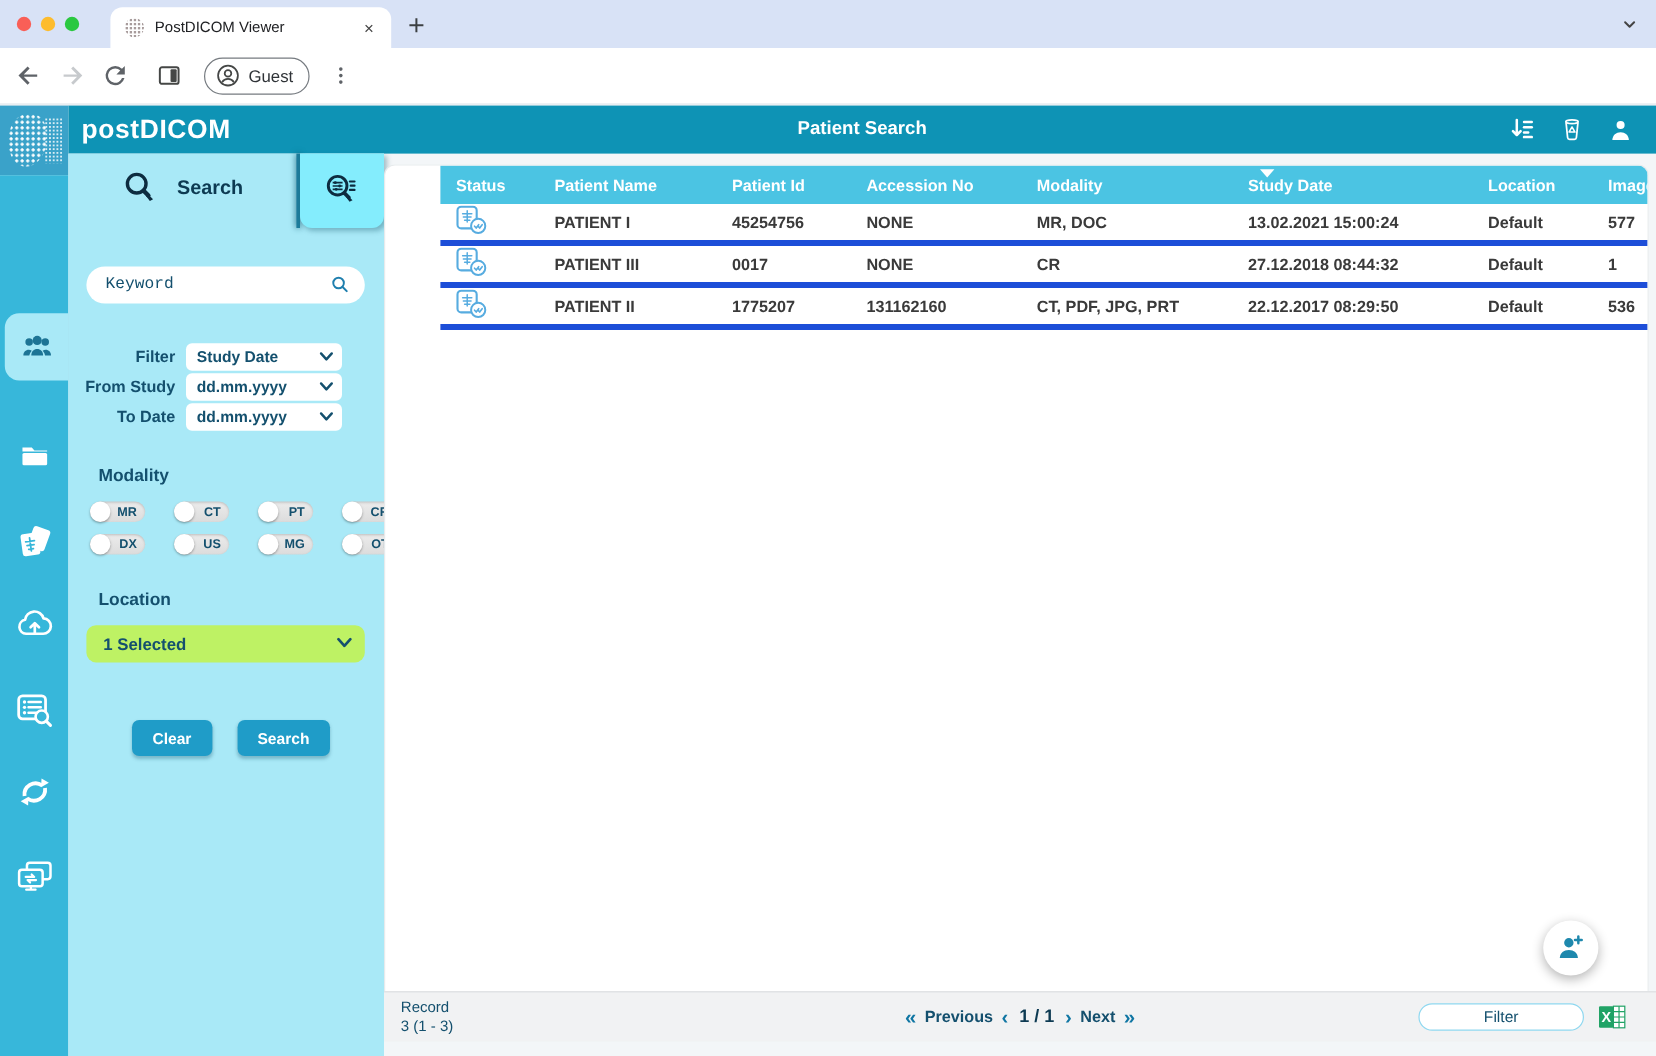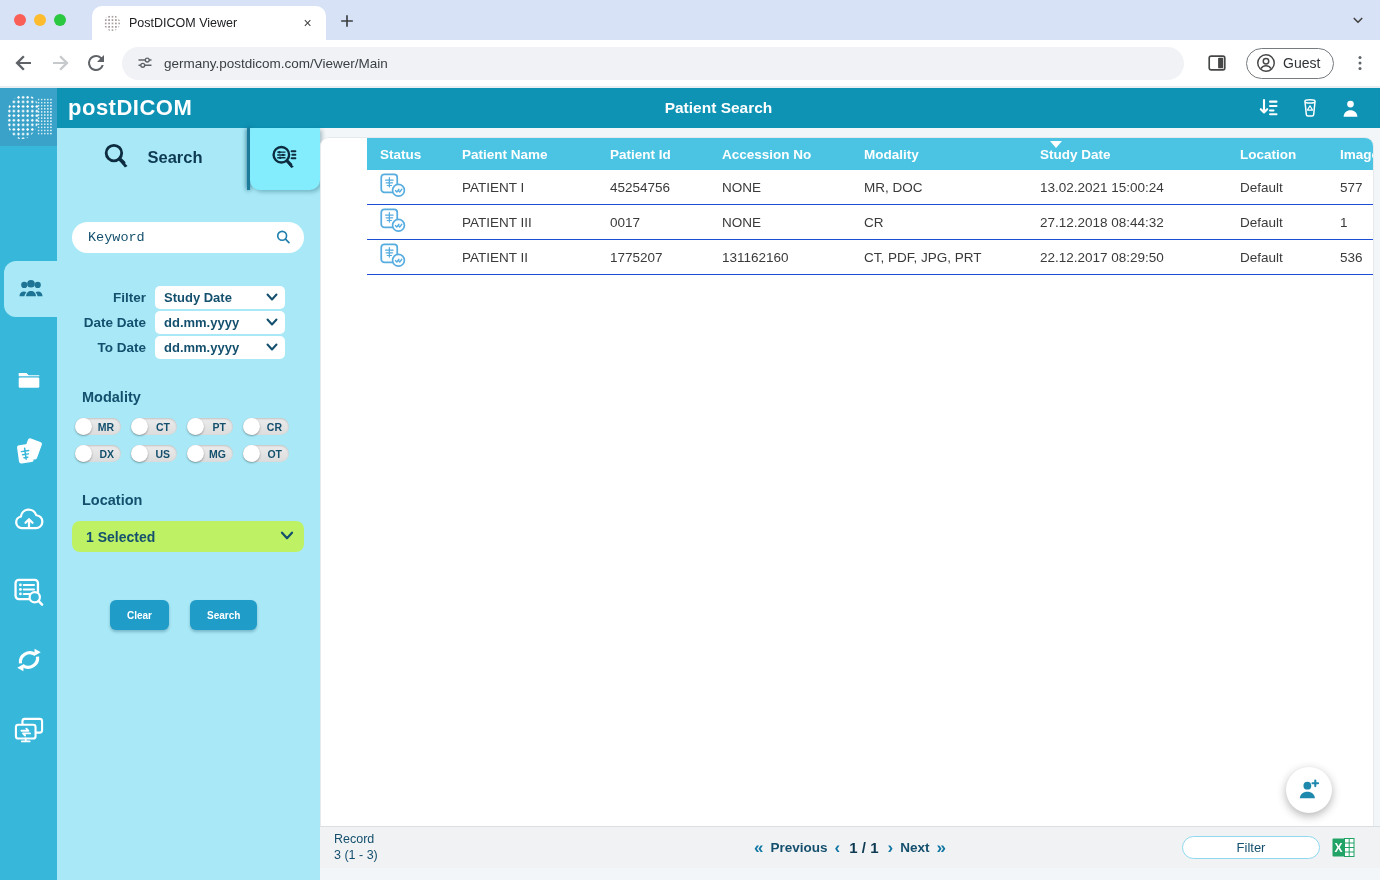--- a/index.html
+++ b/index.html
@@ -57,40 +57,40 @@
   .keyword-mag { position:absolute; right:12px; top:7px; }
 
   .form-rows { margin-top:33px; }
   .form-row { display:flex; align-items:center; margin-bottom:2px; height:23px; }
   .form-row .flabel { width:98px; text-align:right; font-size:13.5px; font-weight:bold; color:#14506e; padding-right:9px; }
   .fselect { position:relative; width:130px; height:23px; background:#fff; border-radius:5px; display:flex; align-items:center; padding:0 26px 0 9px; cursor:pointer; }
   .fselect .fval { font-size:13px; font-weight:bold; color:#14506e; white-space:nowrap; }
   .fselect svg { position:absolute; right:7px; top:7px; }
 
   .sec-label { font-size:14.5px; font-weight:bold; color:#14506e; margin:30px 0 0 25px; }
-  .mod-grid { display:grid; grid-template-columns:repeat(4,46px); gap:10px 10px; margin:13px 0 0 18px; }
+  .mod-grid { display:grid; grid-template-columns:repeat(4,46px); gap:10px 24px; margin:13px 0 0 18px; }
   .mod-pill { position:relative; height:17px; background:linear-gradient(#ececec,#dcdcdc); border-radius:9px; display:flex; align-items:center; justify-content:flex-end; padding-right:7px; box-shadow:inset 0 1px 2px rgba(0,0,0,.18); cursor:pointer; }
   .mod-pill .knob { position:absolute; left:0; top:0; width:17px; height:17px; border-radius:50%; background:#fff; box-shadow:0 1px 2px rgba(0,0,0,.35); }
   .mod-pill .mlabel { font-size:10.5px; font-weight:bold; color:#14506e; }
 
   .loc-select { position:relative; margin:13px 16px 0 15px; height:31px; background:#bef264; border-radius:8px; display:flex; align-items:center; padding:0 30px 0 14px; cursor:pointer; }
   .loc-select .fval { font-size:14px; font-weight:bold; color:#14506e; }
   .loc-select svg { position:absolute; right:10px; top:10px; }
 
   .btn-row { display:flex; gap:21px; margin:48px 0 0 53px; }
-  .teal-btn { height:30px; background:#1f9cc8; color:#fff; border:none; border-radius:6px; font-size:10px; font-weight:bold; font-family:"Liberation Sans",sans-serif; padding:0 17px; cursor:pointer; box-shadow:0 2px 3px rgba(10,70,95,.3); }
+  .teal-btn { height:30px; background:#1f9cc8; color:#fff; border:none; border-radius:6px; font-size:13px; font-weight:bold; font-family:"Liberation Sans",sans-serif; padding:0 17px; cursor:pointer; box-shadow:0 2px 3px rgba(10,70,95,.3); }
 
   
   .main { position:absolute; left:320px; top:40px; width:1060px; height:752px; }
   .table-wrap { position:absolute; left:0; top:9px; right:6px; bottom:42px; background:#fff; border:1px solid #e6eaec; border-bottom:none; border-radius:9px 9px 0 0; overflow:hidden;padding-left:46px; }
   .tgrid { display:grid; grid-template-columns:82px 148px 112px 142px 176px 200px 100px 1fr; padding-left:13px; }
   .thead { background:#4bc4e3; height:32px; align-items:center; }
   .thead .th { color:#fff; font-size:13.5px; font-weight:bold; position:relative; display:flex; align-items:center; height:32px; }
   .sort-tri { position:absolute; top:3px; left:10px; width:0; height:0; border-left:6px solid transparent; border-right:6px solid transparent; border-top:7px solid #fff; }
-  .trow { height:35px; align-items:center; border-bottom:1px solid #1d4ed8; cursor:pointer; }
+  .trow { height:35px; align-items:center; border-bottom:5px solid #1d4ed8; cursor:pointer;font-weight:bold; }
   .trow .td { font-size:13.5px; color:#3a3a3a; }
 
   .fab { position:absolute; right:48px; bottom:67px; width:46px; height:46px; border-radius:50%; background:#fff; box-shadow:0 3px 10px rgba(0,0,0,.3); display:flex; align-items:center; justify-content:center; cursor:pointer; }
 
   .footer { position:absolute; left:0; right:0; bottom:12px; height:42px; background:#f1f2f3; border-top:1px solid #dcdfe1; display:flex; align-items:center; }
   .rec-block { margin-left:14px; width:170px; line-height:1.25; }
   .rec-block div { font-size:12.5px; color:#14506e; }
   .pager { position:absolute; left:50%; transform:translateX(-50%); display:flex; align-items:center; gap:7px; }
   .pg-ch { color:#1076a3; font-size:17px; font-weight:bold; cursor:pointer; line-height:1; }
   .pg-lbl { color:#14506e; font-size:13.5px; font-weight:bold; cursor:pointer; }
@@ -129,28 +129,20 @@
   <div class="urlbar-row">
     <svg class="nav-ic nav-back" viewBox="0 0 24 24">
         <path d="M19 11H7.8l4.9-4.9L11 4.4 3.4 12l7.6 7.6 1.7-1.7L7.8 13H19z" fill="#5f6368"></path>
       </svg>
     <svg class="nav-ic nav-fwd" viewBox="0 0 24 24">
         <path d="M5 11h11.2l-4.9-4.9L13 4.4l7.6 7.6-7.6 7.6-1.7-1.7 4.9-4.9H5z" fill="#c7cacd"></path>
       </svg>
     <svg class="nav-ic nav-reload" viewBox="0 0 24 24">
         <path d="M17.65 6.35A7.95 7.95 0 0 0 12 4a8 8 0 1 0 7.73 10h-2.08A6 6 0 1 1 12 6c1.66 0 3.14.69 4.22 1.78L13 11h7V4z" fill="#5f6368"></path>
       </svg>
-    <div class="url-pill">
-      <svg width="18" height="18" viewBox="0 0 24 24">
-        <path d="M4 8h16M4 15h16" stroke="#5f6368" stroke-width="1.8" stroke-linecap="round"></path>
-        <circle cx="15" cy="8" r="2.6" fill="#f0f2f5" stroke="#5f6368" stroke-width="1.8"></circle>
-        <circle cx="9" cy="15" r="2.6" fill="#f0f2f5" stroke="#5f6368" stroke-width="1.8"></circle>
-      </svg>
-      <span class="url-text">germany.postdicom.com/Viewer/Main</span>
-    </div>
     <svg class="sidepanel-ic" width="22" height="22" viewBox="0 0 24 24">
       <rect x="3.5" y="4.5" width="17" height="15" rx="2" fill="none" stroke="#454746" stroke-width="1.8"></rect>
       <rect x="13.2" y="6.2" width="5.6" height="11.6" rx="1" fill="#454746"></rect>
     </svg>
     <div class="guest-pill">
       <svg width="22" height="22" viewBox="0 0 24 24">
         <circle cx="12" cy="12" r="9" fill="none" stroke="#454746" stroke-width="1.6"></circle>
         <circle cx="12" cy="10" r="3" fill="none" stroke="#454746" stroke-width="1.6"></circle>
         <path d="M6.6 18a6.4 6.4 0 0 1 10.8 0" fill="none" stroke="#454746" stroke-width="1.6"></path>
       </svg>
@@ -293,21 +285,21 @@
         <div class="form-row">
           <span class="flabel">Filter</span>
           <div class="fselect">
             <span class="fval">Study Date</span>
             <svg width="12" height="9" viewBox="0 0 12 9">
                 <polyline points="1.5,1.5 6,6.5 10.5,1.5" fill="none" stroke="#14506e" stroke-width="2" stroke-linecap="round" stroke-linejoin="round"></polyline>
               </svg>
           </div>
         </div>
         <div class="form-row">
-          <span class="flabel">Date Date</span>
+          <span class="flabel">From Study</span>
           <div class="fselect">
             <span class="fval">dd.mm.yyyy</span>
             <svg width="12" height="9" viewBox="0 0 12 9">
                 <polyline points="1.5,1.5 6,6.5 10.5,1.5" fill="none" stroke="#14506e" stroke-width="2" stroke-linecap="round" stroke-linejoin="round"></polyline>
               </svg>
           </div>
         </div>
         <div class="form-row">
           <span class="flabel">To Date</span>
           <div class="fselect">

